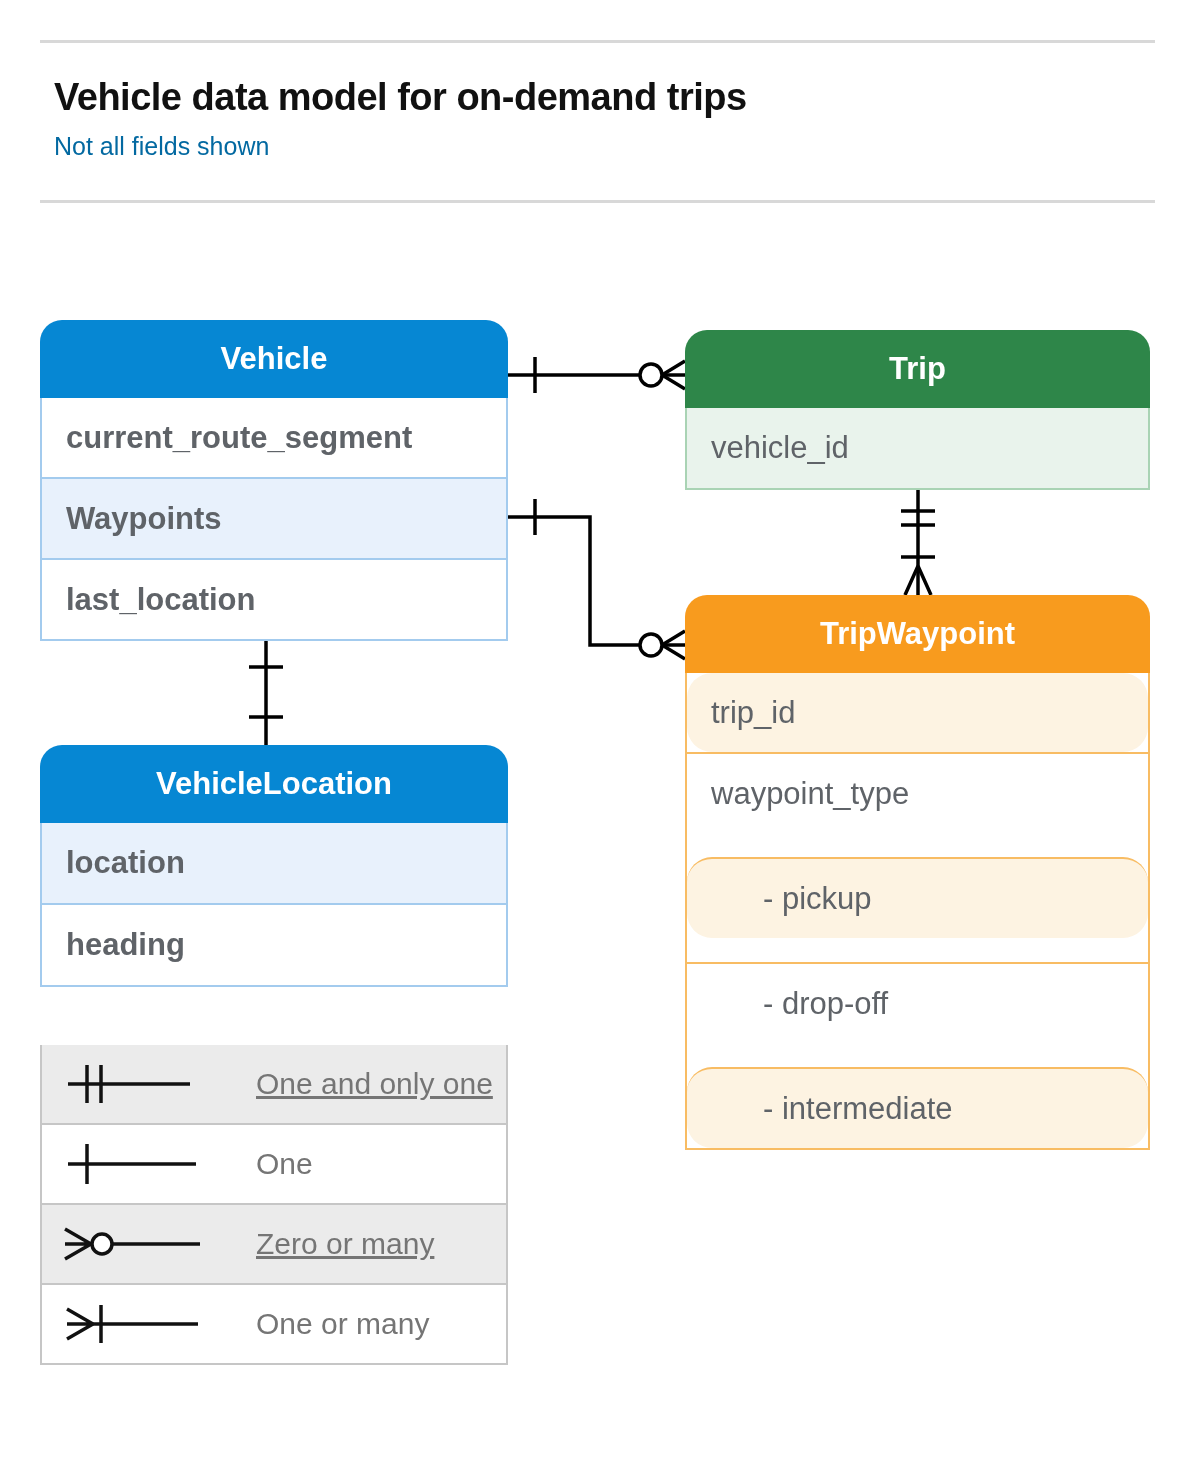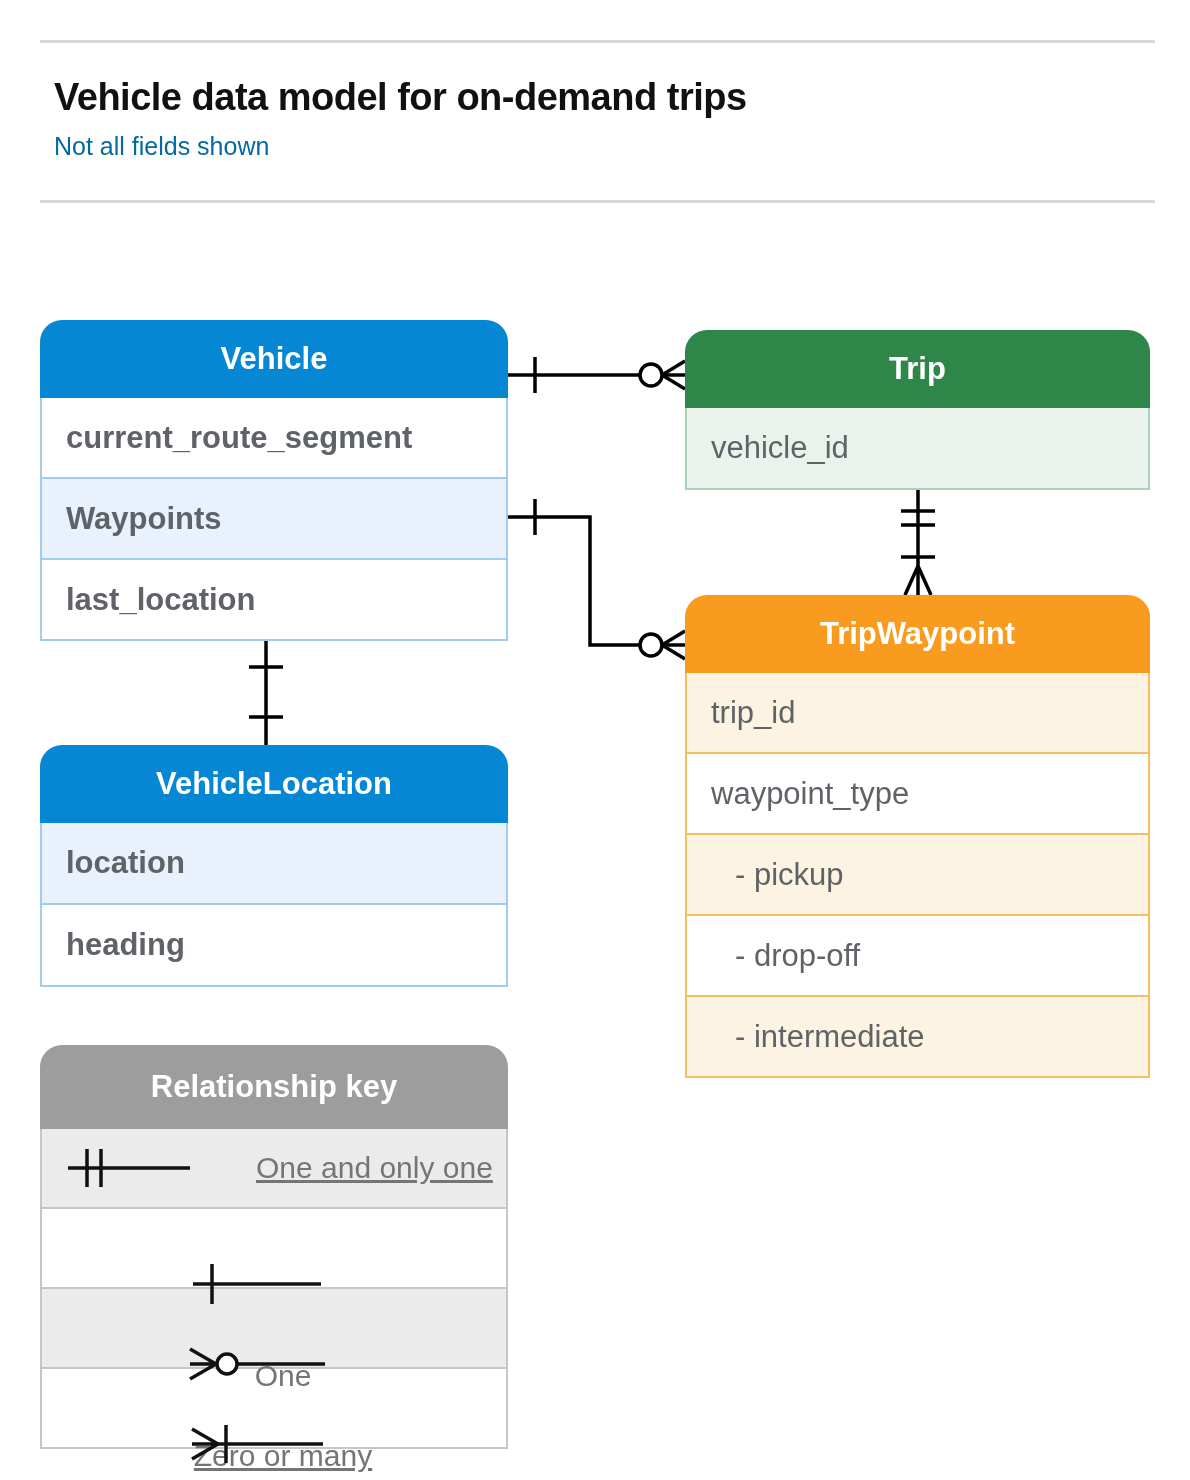--- a/index.html
+++ b/index.html
@@ -25,44 +25,44 @@
   .ehead {
     height:78px; border-radius:22px 22px 0 0;
     display:flex; align-items:center; justify-content:center;
     color:#fff; font-weight:700; font-size:31px;
   }
   .ebody { background:#fff; border:2px solid #ccc; border-top:none; }
   .row {
     height:79px; display:flex; align-items:center;
     padding-left:24px; font-size:31px; color:var(--text); background:#fff;
   }
-  .row.sub { padding-left:48px; }
+  .row.sub { padding-left:76px;margin-top:24px; }
 
   
   .blue  .ehead { background:var(--blue); }
   .blue  .ebody { border-color:var(--blue_border);font-weight:bold; }
   .blue  .row + .row { border-top:2px solid var(--blue_border); }
   .blue  .row.shade { background:var(--blue_light); }
 
   
   .green .ehead { background:var(--green); }
   .green .ebody { border-color:var(--green_border); }
   .green .row.shade { background:var(--green_light); }
 
   
   .orange .ehead { background:var(--orange); }
   .orange .ebody { border-color:var(--orange_border); }
   .orange .row + .row { border-top:2px solid var(--orange_border); }
-  .orange .row.shade { background:var(--orange_light); }
+  .orange .row.shade { background:var(--orange_light);border-radius:25px; }
 
   
   .gray .ehead { background:var(--gray); height:84px; }
   .gray .ebody { border-color:var(--gray_border); }
   .gray .row { height:78px; padding-left:18px; color:var(--legend_text); font-size:30px; }
-  .gray .row + .row { border-top:2px solid var(--gray_border);flex-direction:column; }
+  .gray .row + .row { border-top:2px solid var(--gray_border); }
   .gray .row.shade { background:var(--gray_light);text-decoration:underline; }
   .key-symbol { width:150px; height:60px; flex:0 0 150px; margin-right:46px; }
 
   .pos-vehicle     { left:40px;  top:320px;  width:468px;text-align:right; }
   .pos-trip        { left:685px; top:330px;  width:465px; }
   .pos-tripwp      { left:685px; top:595px;  width:465px; }
   .pos-vehloc      { left:40px;  top:745px;  width:468px; }
   .pos-key         { left:40px;  top:1045px; width:468px; }
   .pos-vehloc .row { height:80px; }
   .pos-trip  .row  { height:80px; }
@@ -137,21 +137,20 @@
 
   <div class="entity blue pos-vehloc">
     <div class="ehead">VehicleLocation</div>
     <div class="ebody">
       <div class="row shade">location</div>
       <div class="row">heading</div>
     </div>
   </div>
 
   <div class="entity gray pos-key">
-    <div class="ehead">Relationship key</div>
     <div class="ebody">
 
       <div class="row shade">
         <svg class="key-symbol" viewBox="0 0 150 60">
           <g stroke="#111" stroke-width="3.5" fill="none">
             <path d="M8,30 H130"></path>
               <path d="M27,11 V49"></path>
               <path d="M41,11 V49"></path>
           </g>
         </svg>

